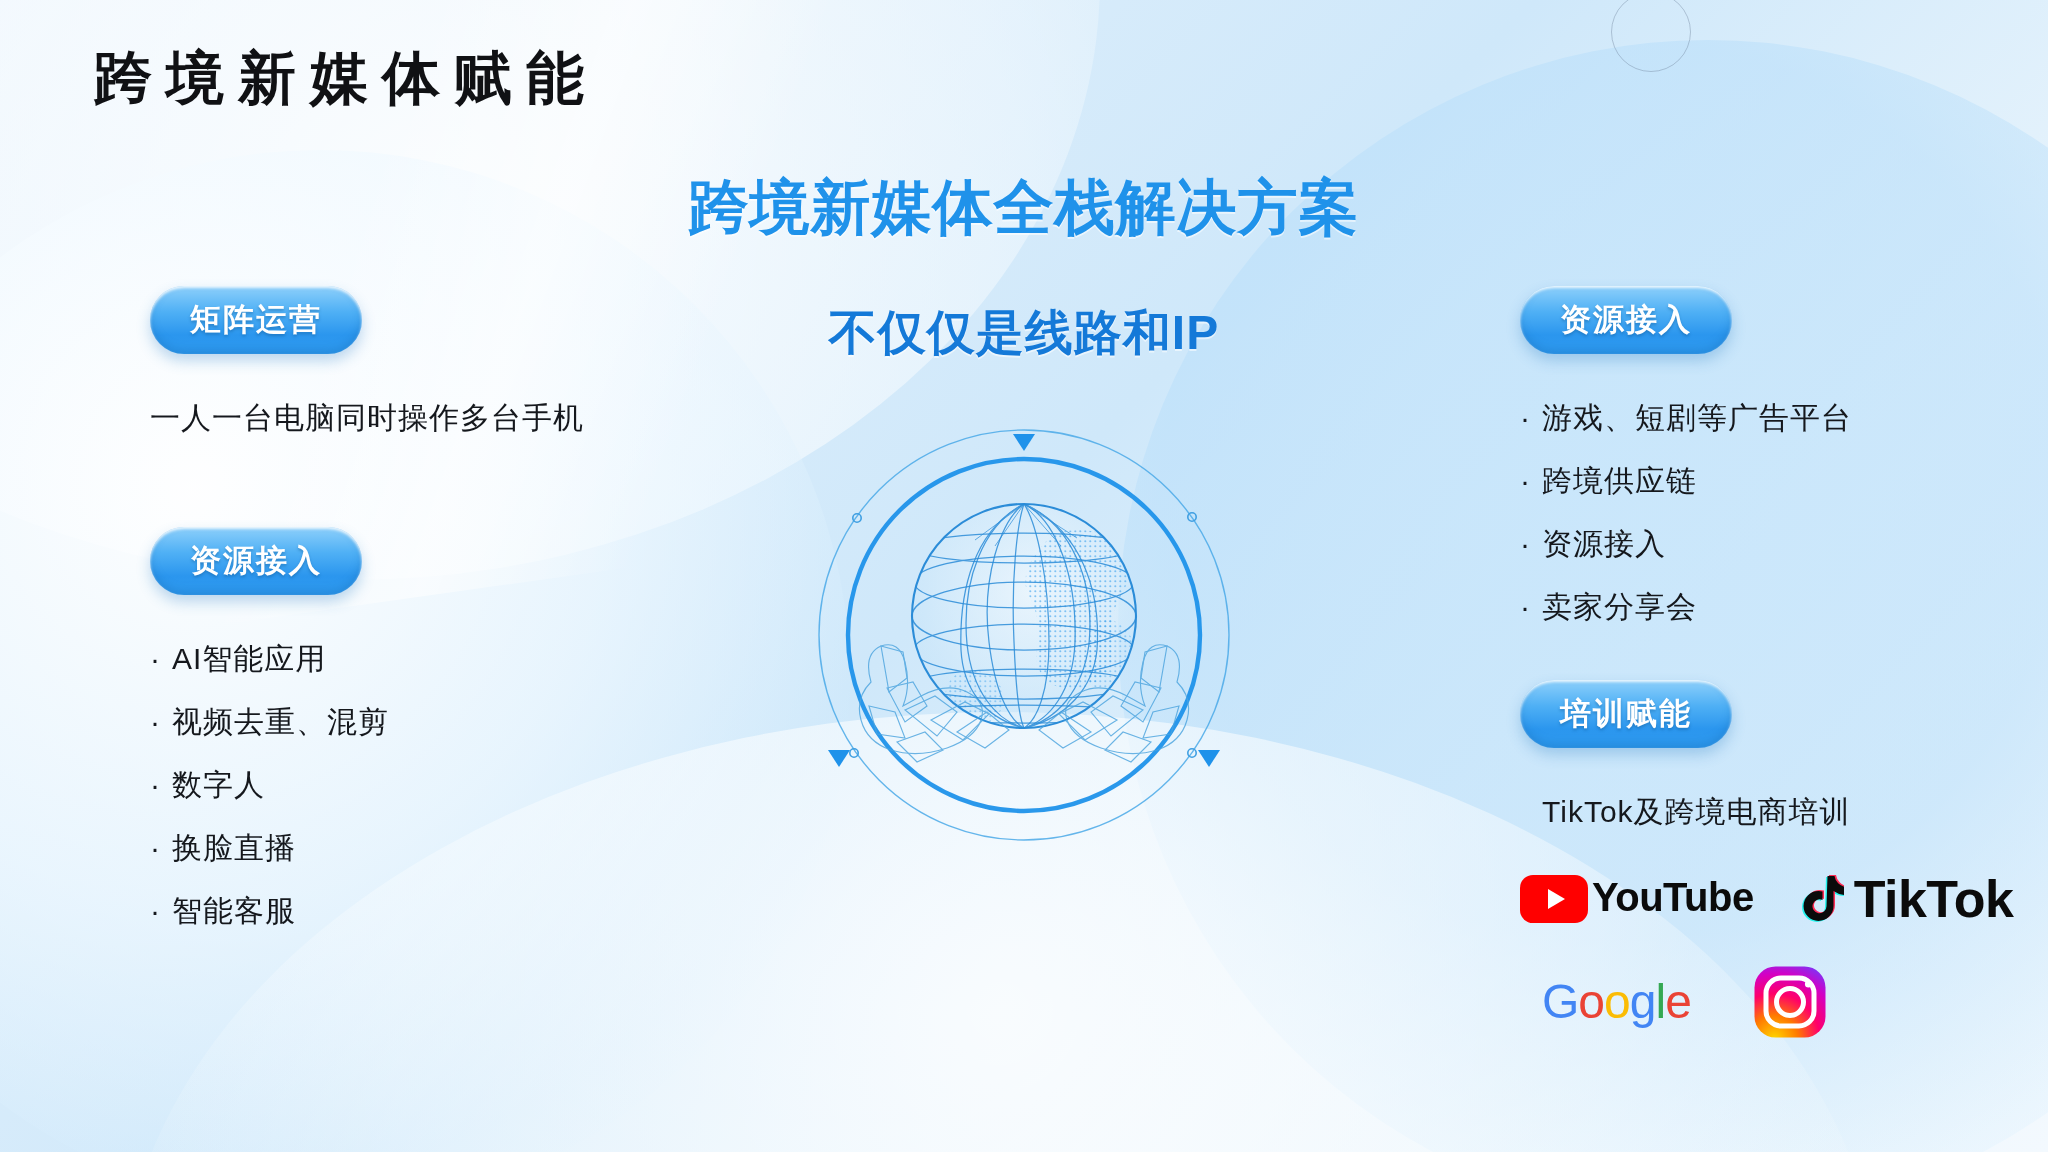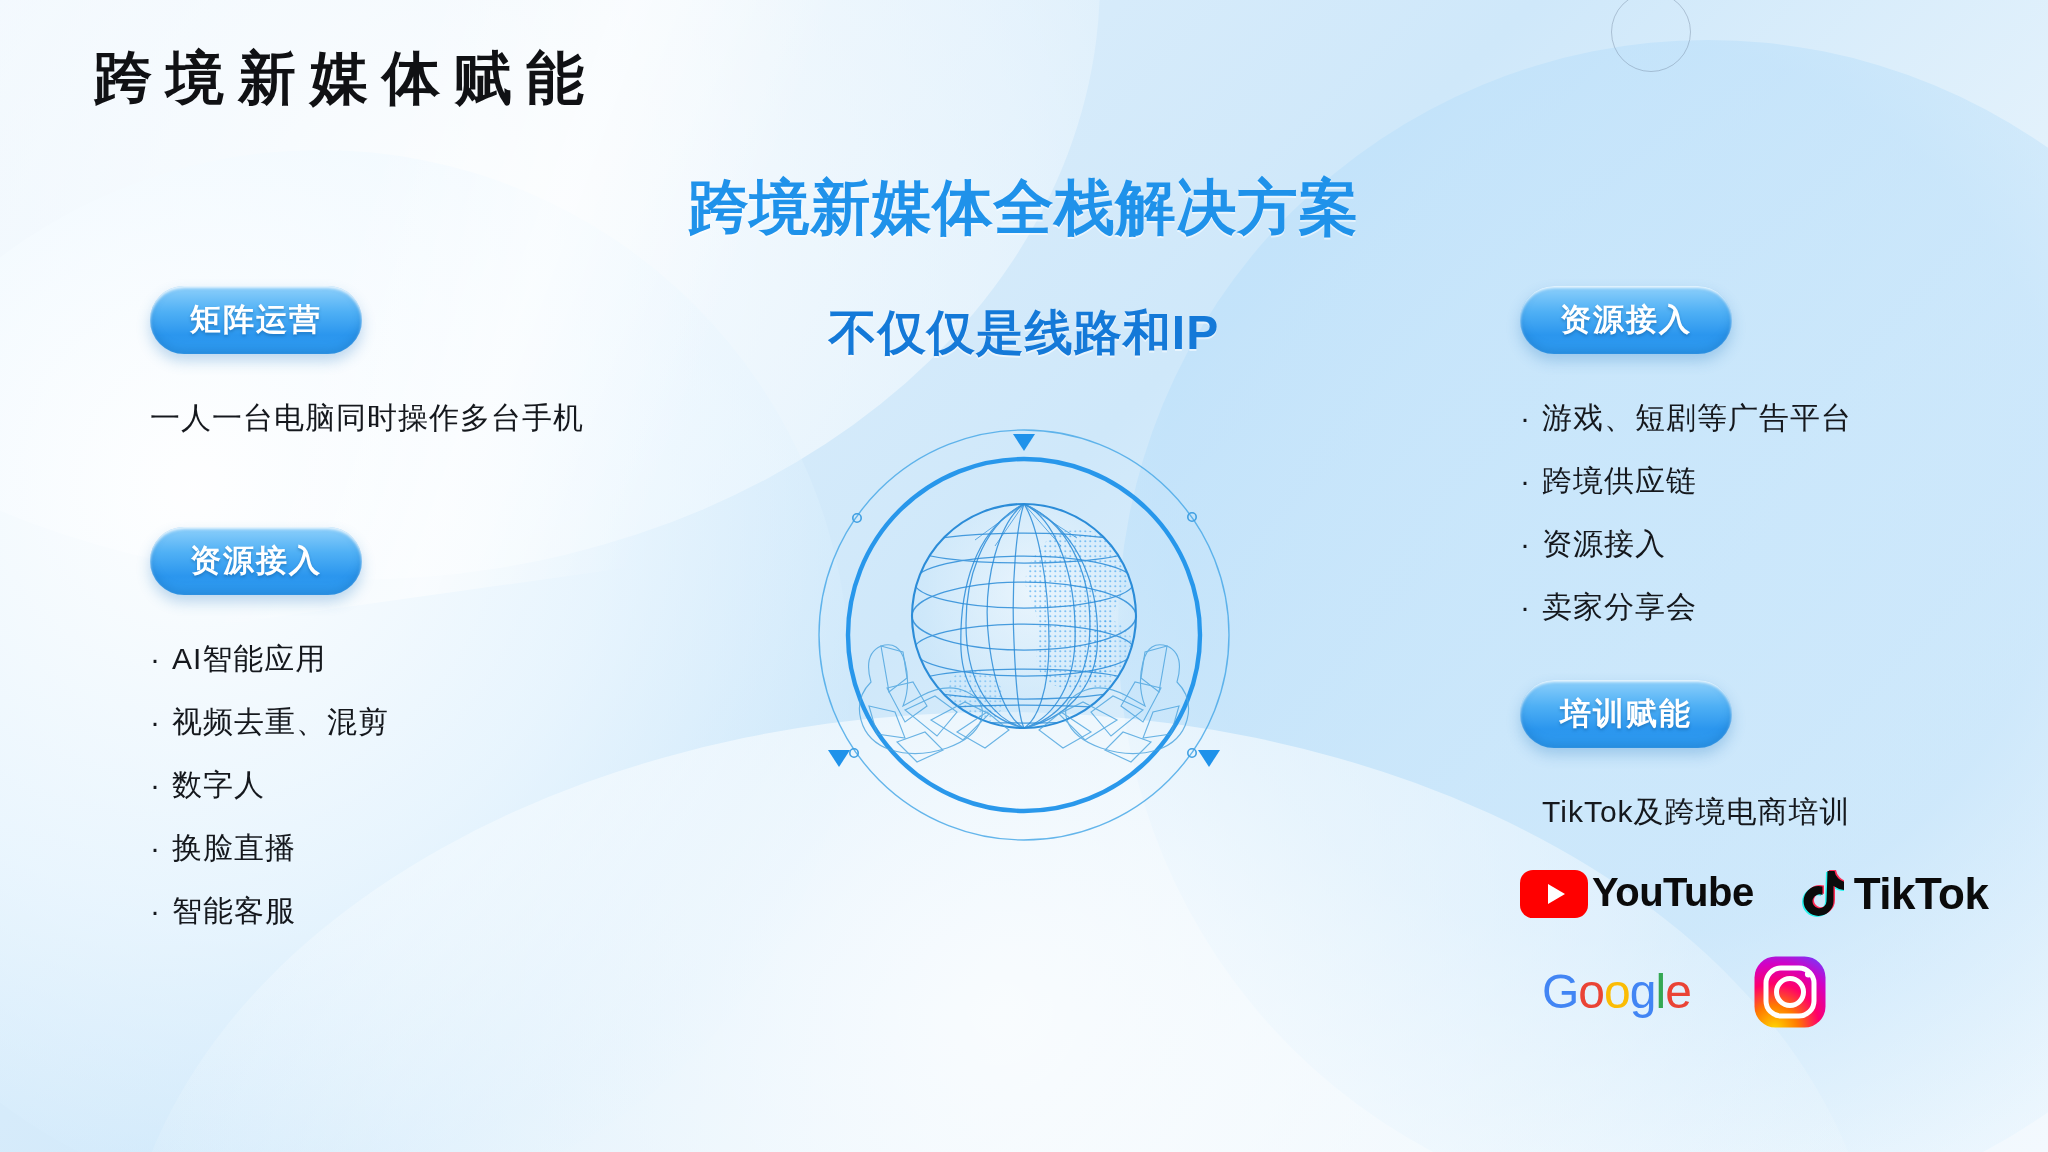--- a/index.html
+++ b/index.html
@@ -202,21 +202,21 @@
   .yt-tri {
     width: 0; height: 0;
     border-left: 17px solid #ffffff;
     border-top: 10px solid transparent;
     border-bottom: 10px solid transparent;
     margin-left: 4px;
   }
   .yt-word { font-size: 40px; font-weight: 900; color: #0b0b0b; letter-spacing: -0.5px; }
 
   .logo-tiktok { display: flex; align-items: center; gap: 10px; }
-  .tt-word { font-size: 44px; font-weight: 900; color: #0b0b0b; letter-spacing: -0.5px; }
+  .tt-word { font-size: 52px; font-weight: 900; color: #0b0b0b; letter-spacing: -0.5px; }
 
   .logo-google { font-size: 48px; font-weight: 400; letter-spacing: -1px; line-height: 1; }
   .g-b { color: #4285f4; } .g-r { color: #ea4335; } .g-y { color: #fbbc05; } .g-g { color: #34a853; }
 
   .logo-instagram { width: 74px; height: 74px; }
 </style>
 </head>
 <body>
 
 <div class="slide">

